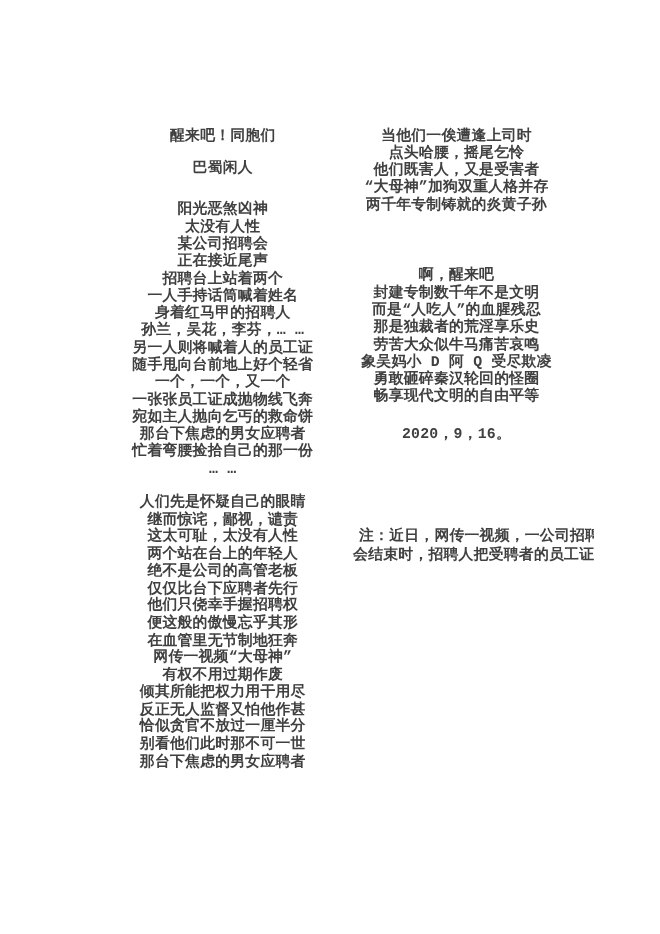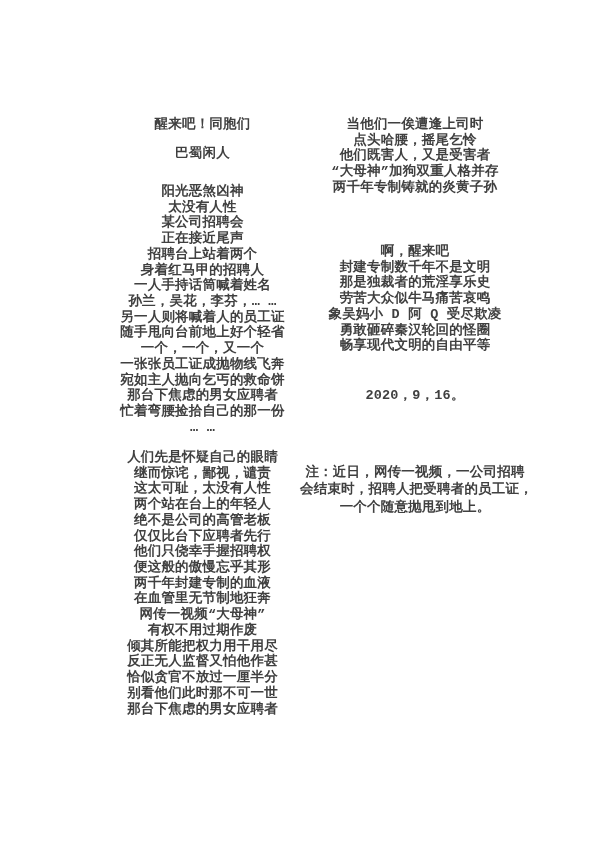--- a/index.html
+++ b/index.html
@@ -28,62 +28,61 @@
   .col-left  { left: 90px;  width: 225px; }
   .col-right { left: 300px; width: 230px; }
 
   .poem-title  { top: 117px; }
   .poem-author { top: 146px; }
   .stanza-1    { top: 184px; }
   .stanza-2    { top: 450px; }
   .stanza-3    { top: 117px; }
   .stanza-4    { top: 244px; }
   .poem-date   { top: 388px; }
-  .poem-note   { top: 464px; line-height: 17.3px; }
+  .poem-note   { top: 480px; line-height: 17.3px; margin-left: 21px; }
 
   .line { white-space: nowrap; }
 </style>
 </head>
 <body>
 
 <div class="page">
 
   <div class="block col-left poem-title">醒来吧！同胞们</div>
 
   <div class="block col-left poem-author">巴蜀闲人</div>
 
   <div class="block col-left stanza-1">
       <div class="line">阳光恶煞凶神</div>
       <div class="line">太没有人性</div>
       <div class="line">某公司招聘会</div>
       <div class="line">正在接近尾声</div>
       <div class="line">招聘台上站着两个</div>
+      <div class="line">一人手持话筒喊着姓名</div>
       <div class="line">身着红马甲的招聘人</div>
-      <div class="line">一人手持话筒喊着姓名</div>
       <div class="line">孙兰，吴花，李芬，… …</div>
       <div class="line">另一人则将喊着人的员工证</div>
       <div class="line">随手甩向台前地上好个轻省</div>
       <div class="line">一个，一个，又一个</div>
       <div class="line">一张张员工证成抛物线飞奔</div>
       <div class="line">宛如主人抛向乞丐的救命饼</div>
       <div class="line">那台下焦虑的男女应聘者</div>
       <div class="line">忙着弯腰捡拾自己的那一份</div>
       <div class="line">… …</div>
     </div>
 
   <div class="block col-left stanza-2">
       <div class="line">人们先是怀疑自己的眼睛</div>
       <div class="line">继而惊诧，鄙视，谴责</div>
       <div class="line">这太可耻，太没有人性</div>
       <div class="line">两个站在台上的年轻人</div>
       <div class="line">绝不是公司的高管老板</div>
       <div class="line">仅仅比台下应聘者先行</div>
       <div class="line">他们只侥幸手握招聘权</div>
       <div class="line">便这般的傲慢忘乎其形</div>
-      <div class="line">两千年封建专制的血液</div>
       <div class="line">在血管里无节制地狂奔</div>
       <div class="line">网传一视频“大母神”</div>
       <div class="line">有权不用过期作废</div>
       <div class="line">倾其所能把权力用干用尽</div>
       <div class="line">反正无人监督又怕他作甚</div>
       <div class="line">恰似贪官不放过一厘半分</div>
       <div class="line">别看他们此时那不可一世</div>
       <div class="line">那台下焦虑的男女应聘者</div>
     </div>
 
@@ -91,28 +90,28 @@
       <div class="line">当他们一俟遭逢上司时</div>
       <div class="line">点头哈腰，摇尾乞怜</div>
       <div class="line">他们既害人，又是受害者</div>
       <div class="line">“大母神”加狗双重人格并存</div>
       <div class="line">两千年专制铸就的炎黄子孙</div>
     </div>
 
   <div class="block col-right stanza-4">
       <div class="line">啊，醒来吧</div>
       <div class="line">封建专制数千年不是文明</div>
+      <div class="line">而是“人吃人”的血腥残忍</div>
       <div class="line">那是独裁者的荒淫享乐史</div>
       <div class="line">劳苦大众似牛马痛苦哀鸣</div>
       <div class="line">象吴妈小 D 阿 Q 受尽欺凌</div>
       <div class="line">勇敢砸碎秦汉轮回的怪圈</div>
       <div class="line">畅享现代文明的自由平等</div>
     </div>
 
   <div class="block col-right poem-date">2020，9，16。</div>
 
   <div class="block col-right poem-note">
       <div class="line">注：近日，网传一视频，一公司招聘</div>
       <div class="line">会结束时，招聘人把受聘者的员工证，</div>
-      <div class="line">一个个随意抛甩到地上。</div>
     </div>
 
 </div>
 
 </body></html>

